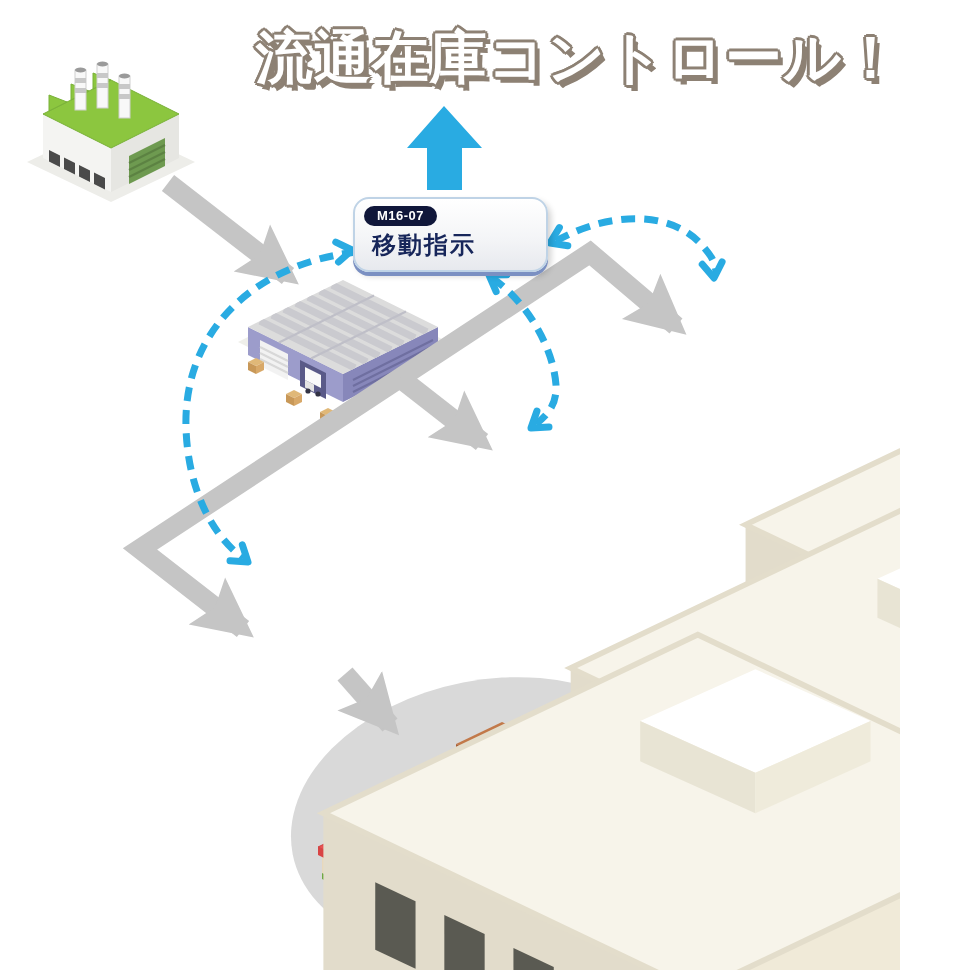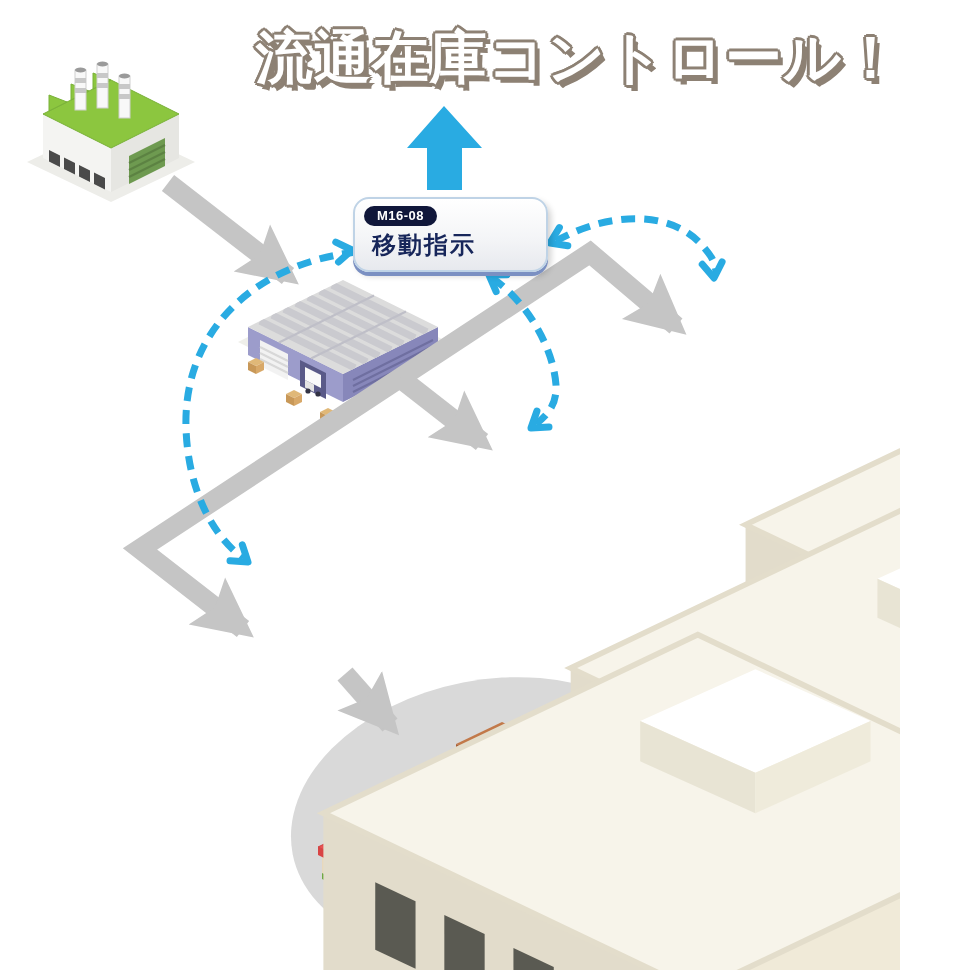--- a/index.html
+++ b/index.html
@@ -256,17 +256,17 @@
     <use href="#chev" transform="translate(489,275) rotate(213)"></use>
     <use href="#chev" transform="translate(531,428) rotate(143)"></use>
   </g>
 
   <polygon fill="#29ABE2" points="444,106 482,148 462,148 462,190 427,190 427,148 407,148"></polygon>
 </svg>
 
 <div class="title">流通在庫コントロール！</div>
 
 <div class="inst-box">
-  <span class="badge">M16-08</span>
+  <span class="badge">M16-07</span>
   <div class="inst-label">移動指示</div>
 </div>
 
 </div>
 
 </body></html>

